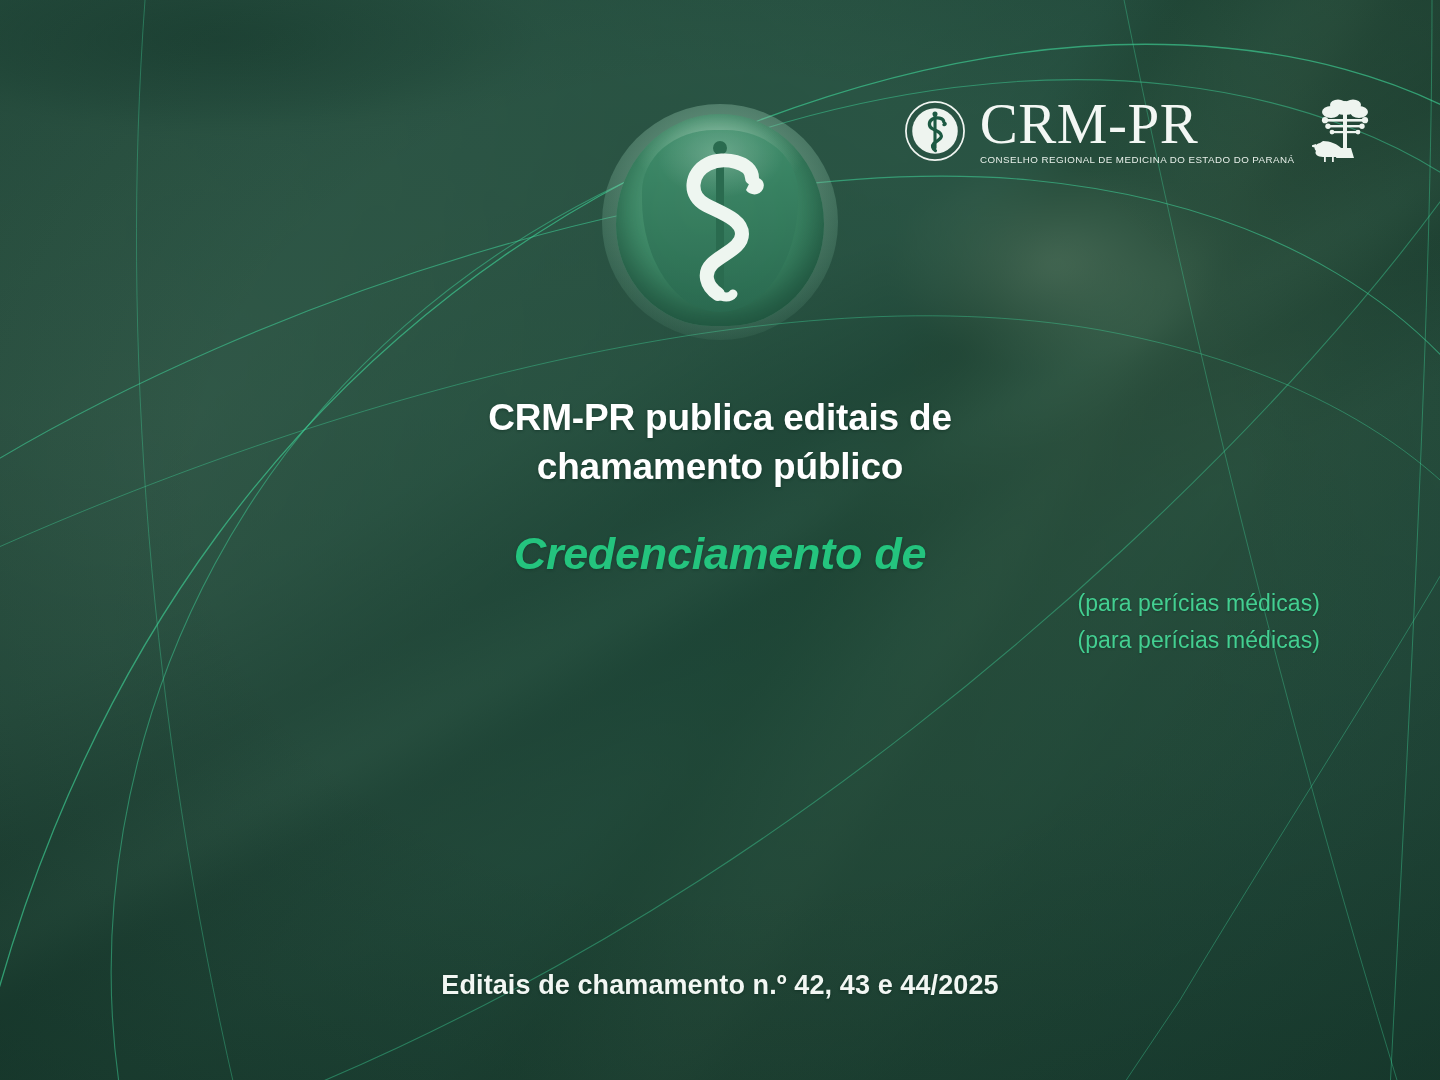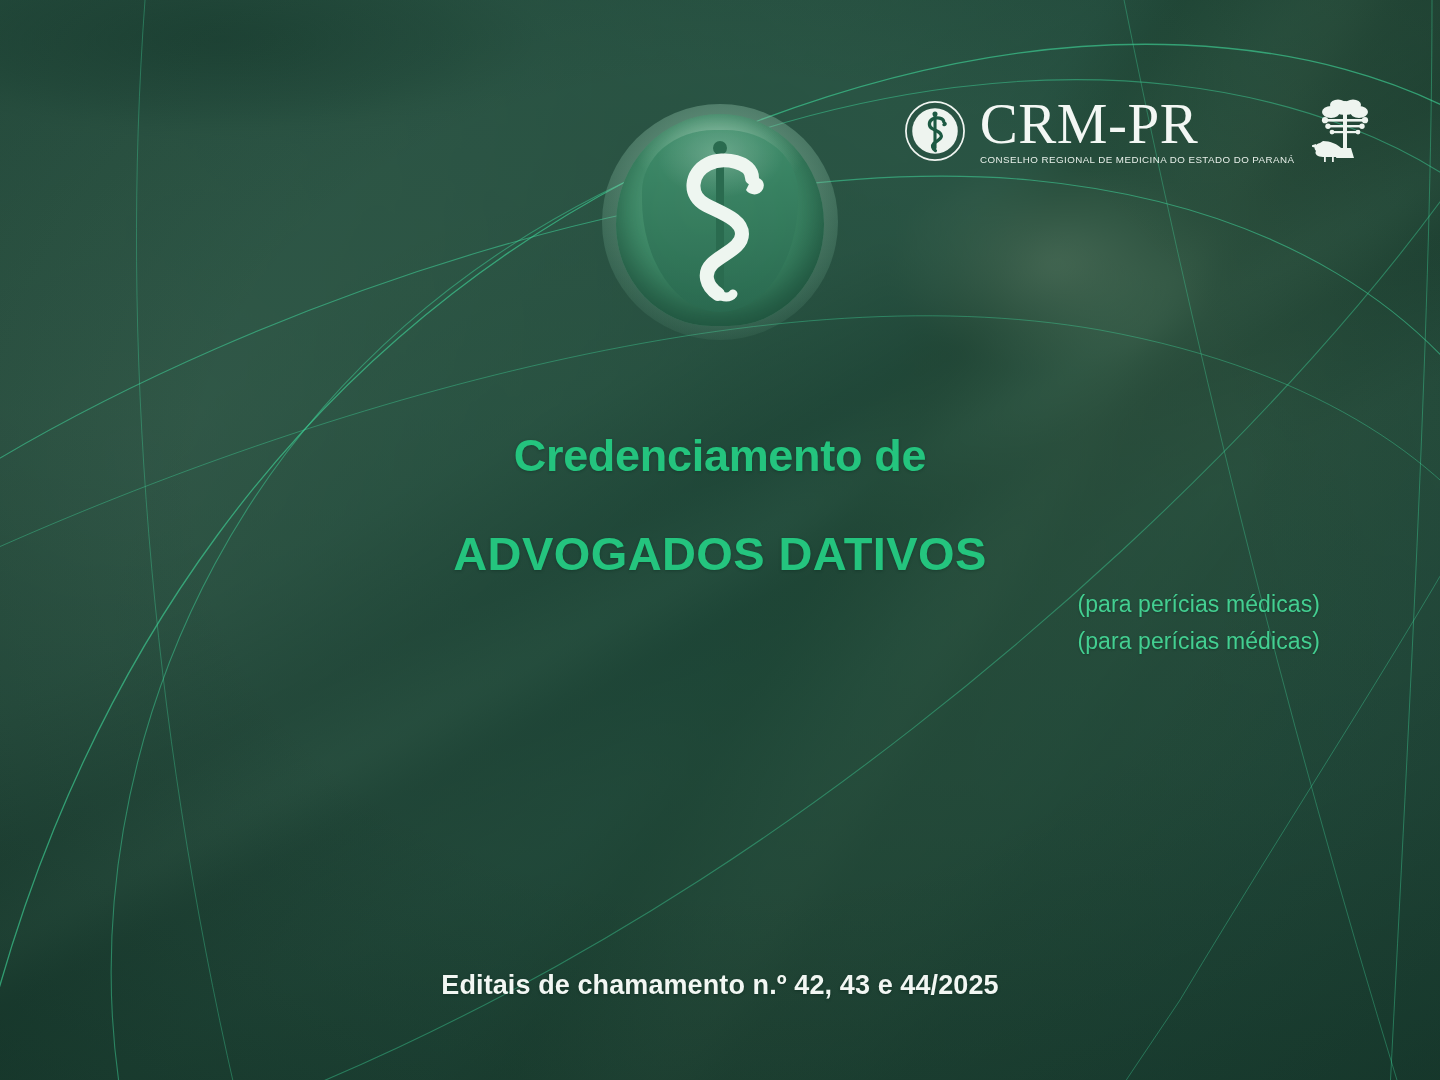--- a/index.html
+++ b/index.html
@@ -153,20 +153,21 @@
     margin-right: auto;
     text-shadow: 0 1px 3px rgba(9,36,26,0.45);
   }
   .subject {
     font-size: 45px;
     font-weight: bold;
     color: #24c47e;
     margin: 36px 0 0 0;
     letter-spacing: -0.3px;
     text-shadow: 0 1px 3px rgba(9,36,26,0.35);
+    font-style: italic;
   }
   .role {
     font-size: 47px;
     font-weight: bold;
     color: #24c47e;
     margin: 44px 0 0 0;
     letter-spacing: 0.4px;
     text-shadow: 0 1px 3px rgba(9,36,26,0.35);
   }
   .role.wide { font-size: 47px; letter-spacing: 0.2px; }
@@ -276,23 +277,23 @@
                  C 26 48, 18 45, 11 45 Z"></path>
         <path d="M 4 48 L -2 50 L 4 52 Z"></path>
 
         <rect x="12" y="61" width="1.8" height="5"></rect>
         <rect x="20" y="61" width="1.8" height="5"></rect>
       </g>
     </svg>
   </div>
 
   <div class="content">
+    <h1 class="headline">CRM-PR publica editais de chamamento público</h1>
     <p class="subject">Credenciamento de</p>
 
-    <p class="role">ADVOGADOS DATIVOS</p>
 
     <p class="role-note">(para perícias médicas)</p>
 
     <p class="role-note">(para perícias médicas)</p>
 
     <p class="footnote">Editais de chamamento n.º 42, 43 e 44/2025</p>
   </div>
 
 </div>
 

